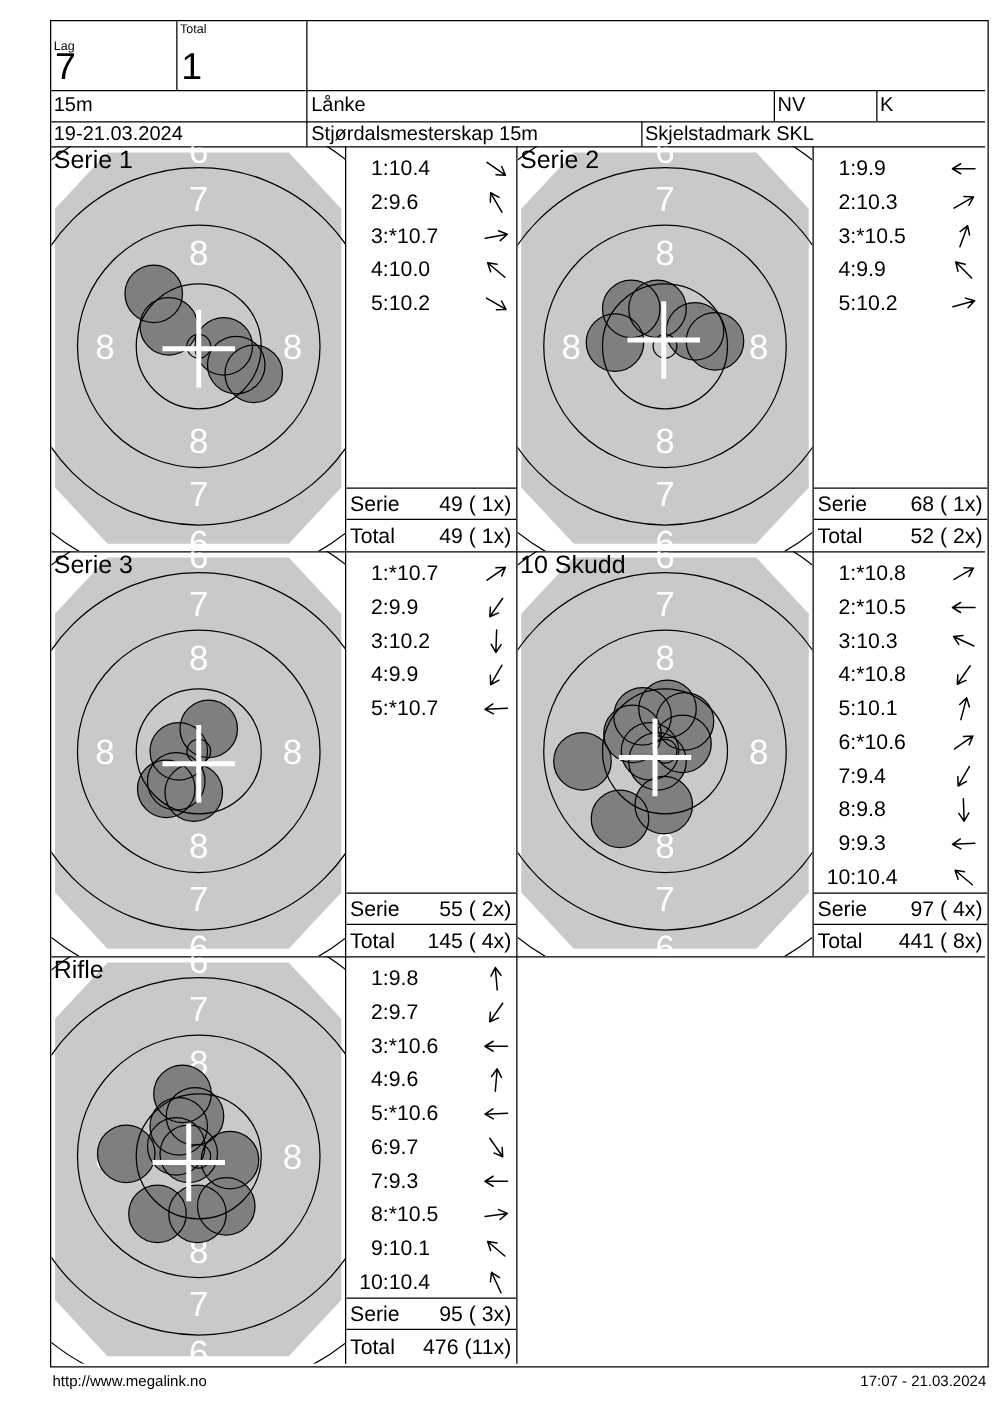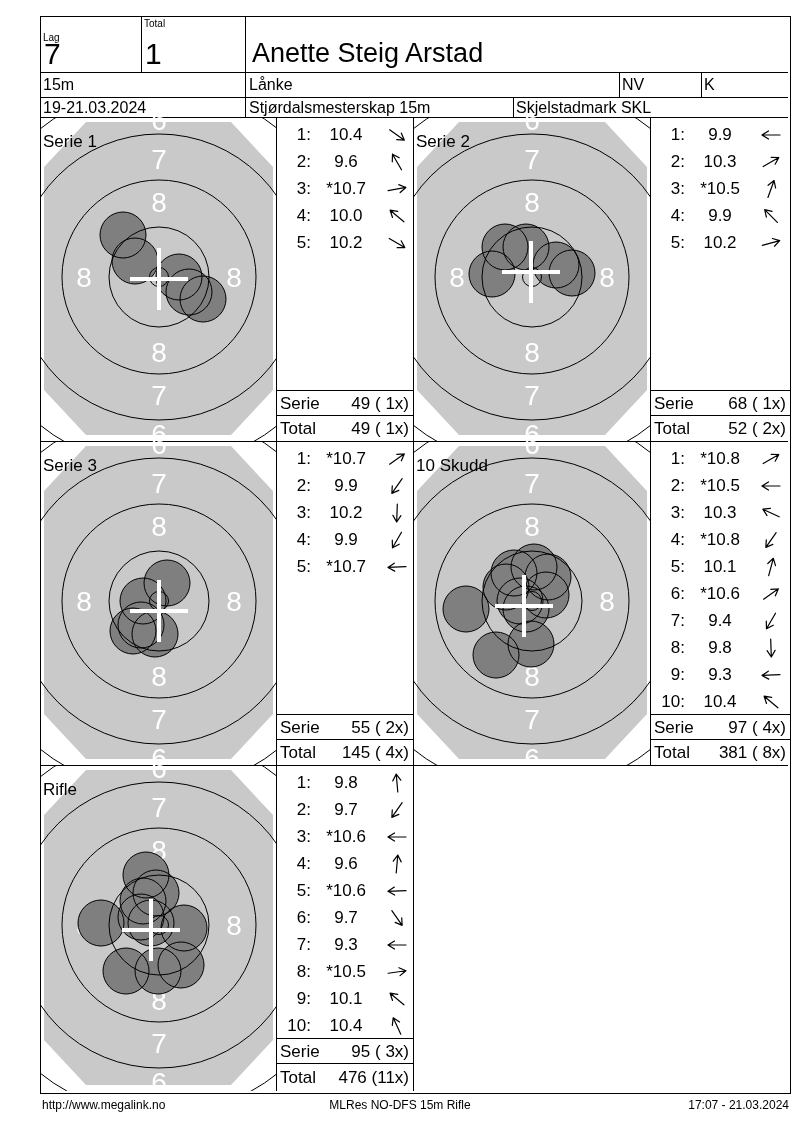--- a/index.html
+++ b/index.html
@@ -5,44 +5,43 @@
   html,body{margin:0;padding:0}
   body{width:800px;height:1130px;background:#fff;position:relative;
        font-family:"Liberation Sans",sans-serif;color:#000;overflow:hidden}
   .tbl{position:absolute;left:40px;top:16px;width:749px;height:1076px;border:1px solid #000}
   .line{position:absolute;background:#000}
   .hcell{position:absolute;font-size:16px;white-space:nowrap}
   .minilab{position:absolute;font-size:10px}
   .bigval{position:absolute;font-size:30px}
   .namecell{position:absolute;font-size:27px;white-space:nowrap}
   .tcell,.scell{position:absolute;overflow:hidden}
-  .btitle{position:absolute;left:2px;top:15px;font-size:17px;white-space:nowrap}
+  .btitle{position:absolute;left:2px;top:0;font-size:20px;white-space:nowrap}
   .srow{position:absolute;left:0;width:100%;height:27px;line-height:27px;font-size:17px}
   .sn{position:absolute;left:0;width:34px;text-align:right}
-  .sv{position:absolute;left:34px;width:70px;text-align:center;white-space:nowrap}
+  .sv{position:absolute;left:34px;width:70px;text-align:left;white-space:nowrap}
   .sa{position:absolute;left:107px;top:2px;width:26px;height:24px}
   .trow{position:absolute;left:0;width:100%;font-size:17px;box-sizing:border-box}
   .tl{position:absolute;left:3px}
   .tv{position:absolute;right:4px;white-space:nowrap}
   .footer{position:absolute;left:0;top:1098px;width:800px;height:20px;font-size:12px}
   .f-left{position:absolute;left:42px;top:0}
   .f-center{position:absolute;left:0;width:100%;text-align:center;top:0}
   .f-right{position:absolute;right:11px;top:0}
   svg{display:block}
 </style>
 </head>
 <body>
 
 <div class="tbl">
 
   <span class="minilab" style="left:2px;top:15px">Lag</span>
   <span class="bigval" style="left:3px;top:20px">7</span>
   <span class="minilab" style="left:103px;top:1px">Total</span>
   <span class="bigval" style="left:104px;top:20px">1</span>
-  <span class="namecell" style="left:211px;top:21px">Anette Steig Arstad</span>
 
   <span class="hcell" style="left:2px;top:59px">15m</span>
   <span class="hcell" style="left:208px;top:59px">Lånke</span>
   <span class="hcell" style="left:581px;top:59px">NV</span>
   <span class="hcell" style="left:663px;top:59px">K</span>
 
   <span class="hcell" style="left:2px;top:82px">19-21.03.2024</span>
   <span class="hcell" style="left:208px;top:82px">Stjørdalsmesterskap 15m</span>
   <span class="hcell" style="left:475px;top:82px">Skjelstadmark SKL</span>
 
@@ -508,21 +507,21 @@
               </g>
             </svg>
           </div>
         </div>
         <div class="trow" style="top: 273px; height: 25px; line-height: 25px; border-top: 1px solid rgb(0, 0, 0);">
           <div class="tl">Serie</div>
           <div class="tv">97 ( 4x)</div>
         </div>
         <div class="trow" style="top: 298px; height: 26px; line-height: 26px; border-top: 1px solid rgb(0, 0, 0);">
           <div class="tl">Total</div>
-          <div class="tv">381 ( 8x)</div>
+          <div class="tv">441 ( 8x)</div>
         </div>
       </div>
       <div class="tcell" style="left: 0px; top: 748px; width: 235px; height: 326px;">
         <svg width="235" height="326" viewBox="0 0 235 326">
           <polygon points="45,5 190,5 232,50 232,275 190,320 45,320 3,275 3,50" fill="#c9c9c9"></polygon>
           <text x="118" y="13" text-anchor="middle" font-size="28" font-family="&quot;Liberation Sans&quot;, sans-serif" fill="#ffffff">6</text>
           <text x="118" y="52" text-anchor="middle" font-size="28" font-family="&quot;Liberation Sans&quot;, sans-serif" fill="#ffffff">7</text>
           <text x="118" y="95" text-anchor="middle" font-size="28" font-family="&quot;Liberation Sans&quot;, sans-serif" fill="#ffffff">8</text>
           <text x="43" y="170" text-anchor="middle" font-size="28" font-family="&quot;Liberation Sans&quot;, sans-serif" fill="#ffffff">8</text>
           <text x="193" y="170" text-anchor="middle" font-size="28" font-family="&quot;Liberation Sans&quot;, sans-serif" fill="#ffffff">8</text>
@@ -679,15 +678,14 @@
         <div class="trow" style="top: 298px; height: 28px; line-height: 28px; border-top: 1px solid rgb(0, 0, 0);">
           <div class="tl">Total</div>
           <div class="tv">476 (11x)</div>
         </div>
       </div>
     </div>
 </div>
 
 <div class="footer">
   <span class="f-left">http://www.megalink.no</span>
-  <span class="f-center">MLRes NO-DFS 15m Rifle</span>
   <span class="f-right">17:07 - 21.03.2024</span>
 </div>
 
 </body></html>

